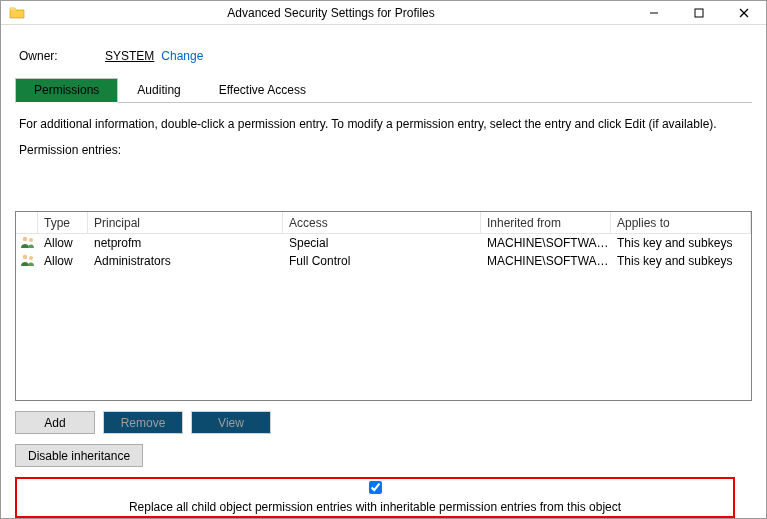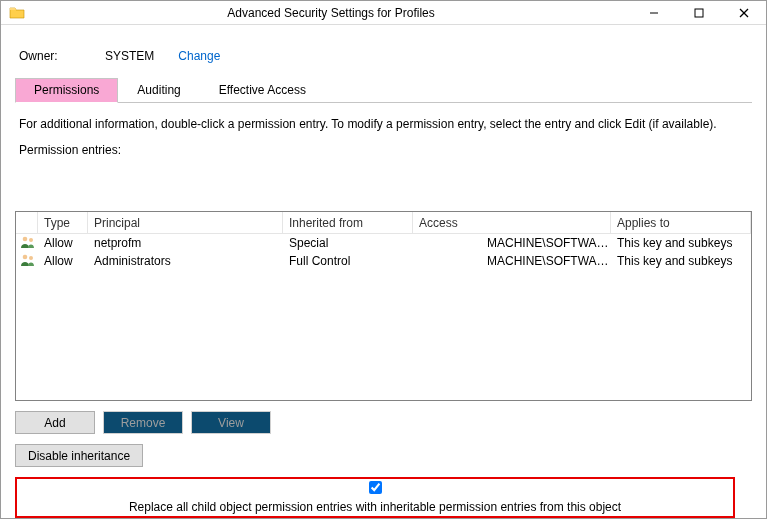--- a/index.html
+++ b/index.html
@@ -17,25 +17,25 @@
   .titlebar { height: 30px; display: flex; align-items: center; padding: 0 0 0 8px; border-bottom: 1px solid #dcdcdc; text-align: center; }
   .titlebar .icon { width: 16px; height: 16px; margin-right: 6px; }
   .folder-svg { width: 16px; height: 16px; }
   .titlebar .title { flex: 1; }
   .winbtns { display: flex; height: 100%; }
   .winbtn { width: 45px; display: flex; align-items: center; justify-content: center; }
   .winbtn svg { width: 10px; height: 10px; }
   .content { flex: 1; padding: 6px 14px 0 14px; display: flex; flex-direction: column; }
   .owner-row { display: flex; align-items: center; margin: 18px 0 14px 4px; }
   .owner-label { width: 86px; }
-  .owner-val { margin-right: 24px; }
+  .owner-val { margin-right: 7px; text-decoration: underline; }
   .link { color: #0066cc; cursor: pointer; }
   .tabs { display: flex; border-bottom: 1px solid #c5c5c5; }
   .tab { padding: 4px 18px 5px; border: 1px solid transparent; position: relative; bottom: -1px; background: transparent; color: #000; }
-  .tab.active { border: 1px solid #c5c5c5; border-bottom: 1px solid #fff; background: #f9a8d4; }
+  .tab.active { border: 1px solid #c5c5c5; border-bottom: 1px solid #fff; background: #15803d; }
   .info { margin: 14px 0 8px 4px; }
   .entries-label { margin: 4px 0 20px 4px; }
   .grid { border: 1px solid #828282; height: 190px; overflow: hidden; background: #fff; margin-top: 34px; }
   .grid-head { display: flex; height: 22px; align-items: center; border-bottom: 1px solid #e5e5e5; }
   .grid-head .col, .grid-row .col { padding-left: 6px; white-space: nowrap; overflow: hidden; text-overflow: ellipsis; }
   .grid-head .col { border-right: 1px solid #e5e5e5; height: 100%; display: flex; align-items: center; color: #333; }
   .col-icon { width: 22px; flex-shrink: 0; padding-left: 4px !important; }
   .col-type { width: 50px; flex-shrink: 0; }
   .col-principal { width: 195px; flex-shrink: 0; }
   .col-access { width: 198px; flex-shrink: 0; }
@@ -98,22 +98,22 @@
     </div>
 
     <div class="info">For additional information, double-click a permission entry. To modify a permission entry, select the entry and click Edit (if available).</div>
     <div class="entries-label">Permission entries:</div>
 
     <div class="grid">
       <div class="grid-head">
         <div class="col col-icon"></div>
         <div class="col col-type">Type</div>
         <div class="col col-principal">Principal</div>
+        <div class="col col-access">Access</div>
         <div class="col col-inherited">Inherited from</div>
-        <div class="col col-access">Access</div>
         <div class="col col-applies">Applies to</div>
       </div>
 
       <div class="grid-row">
         <div class="col col-icon">
           <svg class="users-svg" viewBox="0 0 16 14">
               <circle cx="5" cy="4" r="2.3" fill="#f3c690"></circle>
               <path d="M1 13c0-3 2-4 4-4s4 1 4 4" fill="#3c7d3c"></path>
               <circle cx="11" cy="5" r="2" fill="#f3c690"></circle>
               <path d="M8 13c0-2.5 1.5-3.5 3-3.5s3 1 3 3.5" fill="#5a9a5a"></path>

